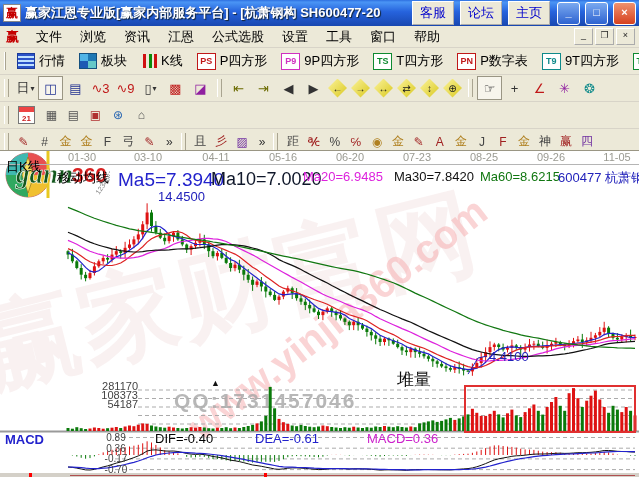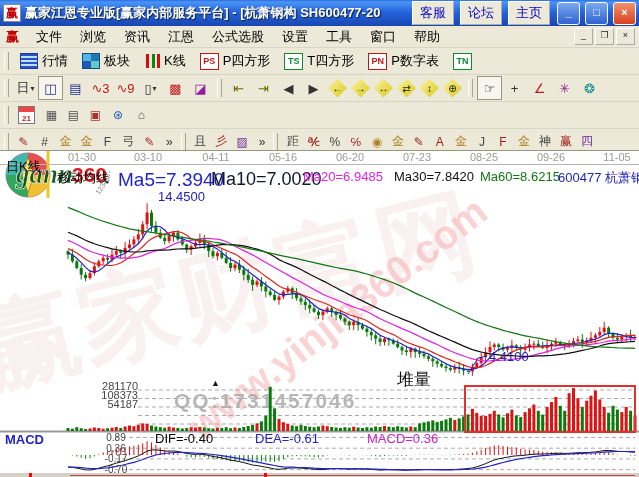--- a/index.html
+++ b/index.html
@@ -103,26 +103,34 @@
   </span>
   <span class="tb1-item">
     <span class="icon16 ic-candle"></span>
     <span class="lbl">K线</span>
   </span>
   <span class="tb1-item">
     <span class="badge" style="color:#C01818;border-color:#C01818">PS</span>
     <span class="lbl">P四方形</span>
   </span>
   <span class="tb1-item">
+    <span class="badge" style="color:#D030C0;border-color:#D030C0">P9</span>
+    <span class="lbl">9P四方形</span>
+  </span>
+  <span class="tb1-item">
     <span class="badge" style="color:#0E8A30;border-color:#0E8A30">TS</span>
     <span class="lbl">T四方形</span>
   </span>
   <span class="tb1-item">
     <span class="badge" style="color:#C01818;border-color:#C01818">PN</span>
     <span class="lbl">P数字表</span>
+  </span>
+  <span class="tb1-item">
+    <span class="badge" style="color:#0E8A8A;border-color:#0E8A8A">T9</span>
+    <span class="lbl">9T四方形</span>
   </span>
   <span class="tb1-item">
     <span class="badge" style="color:#0E8A30;border-color:#0E8A30">TN</span>
 
   </span>
 
 </div>
 
 <div class="toolbar">
   <span class="grip"></span>

